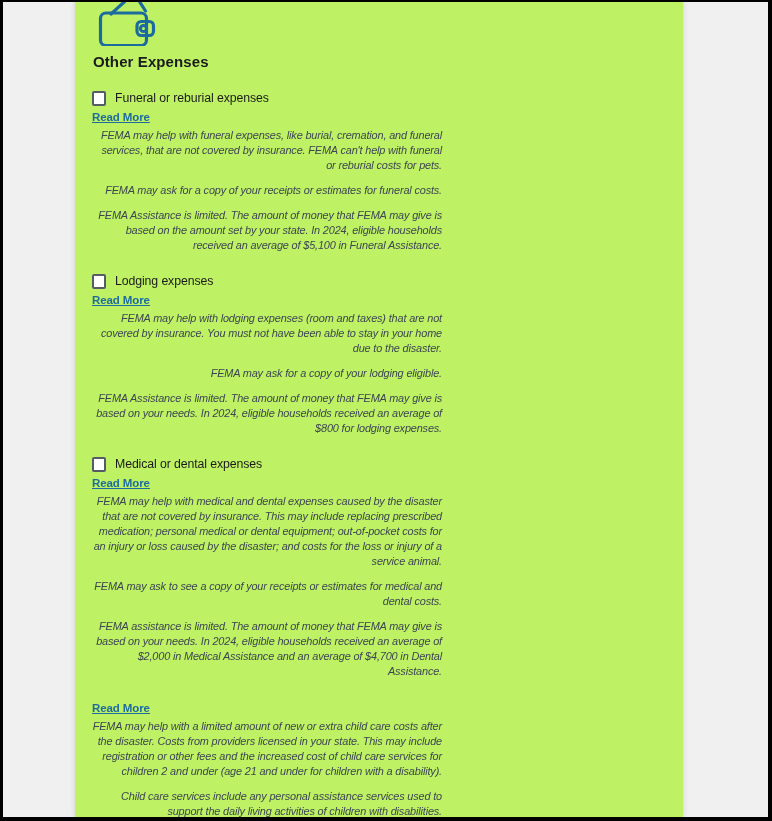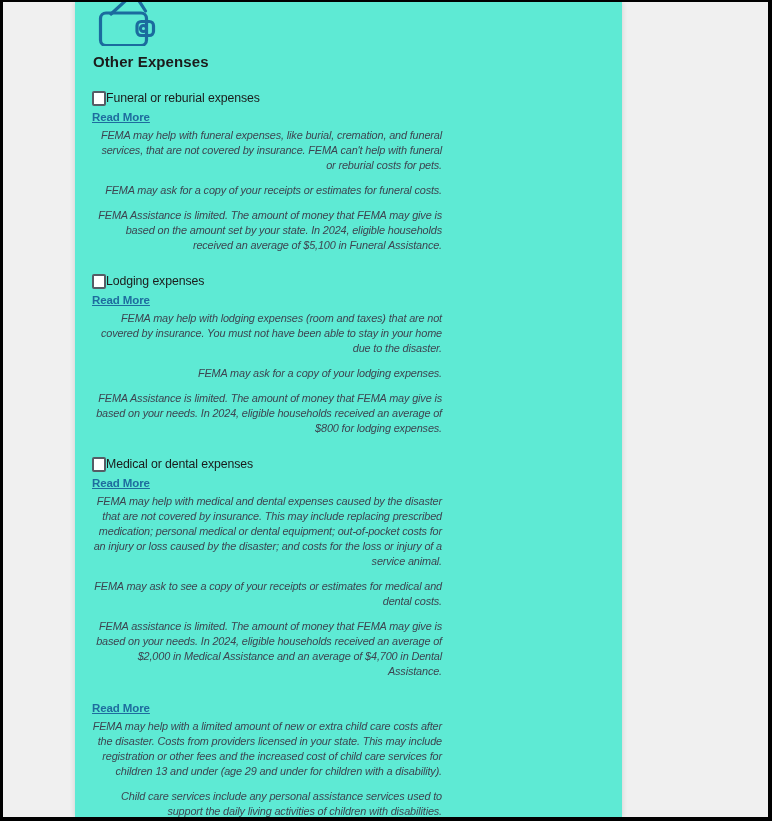--- a/index.html
+++ b/index.html
@@ -12,22 +12,22 @@
   }
   .screen {
     position: absolute;
     left: 3px; top: 2px; right: 4px; bottom: 4px;
     background: #f0f0f0;
     overflow: hidden;
   }
   .content-panel {
     position: absolute;
     left: 72px; top: 0; bottom: 0;
-    width: 547px;
-    background: #5eead4;
+    width: 608px;
+    background: #bef264;
     box-shadow: 2px 0 4px rgba(0,0,0,0.07), -2px 0 4px rgba(0,0,0,0.07);
     overflow: hidden;
   }
   .inner {
     padding-left: 17px;
     padding-right: 10px;
   }
   .icon-wrap {
     margin-left: 6px;
     height: 44px;
@@ -38,21 +38,21 @@
     margin: 7px 0 0 1px;
     font-size: 15px;
     font-weight: 700;
     color: #1b1b1b;
     letter-spacing: 0.1px;
   }
   .section { margin-top: 19px; }
   .checkbox-row {
     display: flex;
     align-items: center;
-    gap: 0;
+    gap: 9px;
     height: 18px;
   }
   input.cb {
     appearance: none;
     -webkit-appearance: none;
     width: 14px; height: 15px;
     border: 2px solid #565c65;
     border-radius: 2px;
     background: #ffffff;
     margin: 0;
@@ -115,38 +115,38 @@
         <p class="para">FEMA Assistance is limited. The amount of money that FEMA may give is based on the amount set by your state. In 2024, eligible households received an average of $5,100 in Funeral Assistance.</p>
       </div>
 
       <div class="section">
         <div class="checkbox-row">
           <input type="checkbox" class="cb" style="">
           <span class="cb-label">Lodging expenses</span>
         </div>
         <a href="#" class="read-more">Read More</a>
         <p class="para first">FEMA may help with lodging expenses (room and taxes) that are not covered by insurance. You must not have been able to stay in your home due to the disaster.</p>
-        <p class="para">FEMA may ask for a copy of your lodging expenses.</p>
+        <p class="para">FEMA may ask for a copy of your lodging eligible.</p>
         <p class="para">FEMA Assistance is limited. The amount of money that FEMA may give is based on your needs. In 2024, eligible households received an average of $800 for lodging expenses.</p>
       </div>
 
       <div class="section">
         <div class="checkbox-row">
           <input type="checkbox" class="cb" style="">
           <span class="cb-label">Medical or dental expenses</span>
         </div>
         <a href="#" class="read-more">Read More</a>
         <p class="para first">FEMA may help with medical and dental expenses caused by the disaster that are not covered by insurance. This may include replacing prescribed medication; personal medical or dental equipment; out-of-pocket costs for an injury or loss caused by the disaster; and costs for the loss or injury of a service animal.</p>
         <p class="para">FEMA may ask to see a copy of your receipts or estimates for medical and dental costs.</p>
         <p class="para">FEMA assistance is limited. The amount of money that FEMA may give is based on your needs. In 2024, eligible households received an average of $2,000 in Medical Assistance and an average of $4,700 in Dental Assistance.</p>
       </div>
 
       <div class="section">
         <a href="#" class="read-more">Read More</a>
-        <p class="para first">FEMA may help with a limited amount of new or extra child care costs after the disaster. Costs from providers licensed in your state. This may include registration or other fees and the increased cost of child care services for children 13 and under (age 29 and under for children with a disability).</p>
+        <p class="para first">FEMA may help with a limited amount of new or extra child care costs after the disaster. Costs from providers licensed in your state. This may include registration or other fees and the increased cost of child care services for children 2 and under (age 21 and under for children with a disability).</p>
         <p class="para">Child care services include any personal assistance services used to support the daily living activities of children with disabilities.</p>
         
         
       </div>
 
     </div>
   </div>
 </div>
 
 </body></html>

